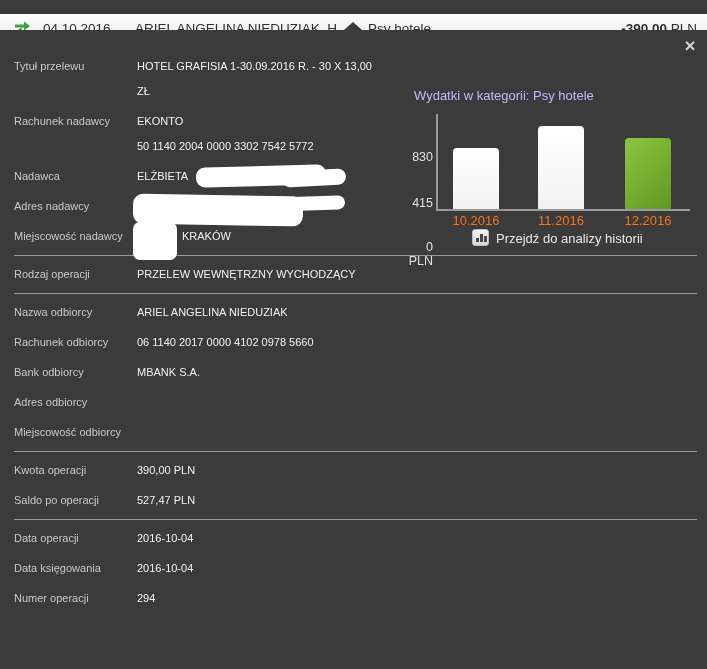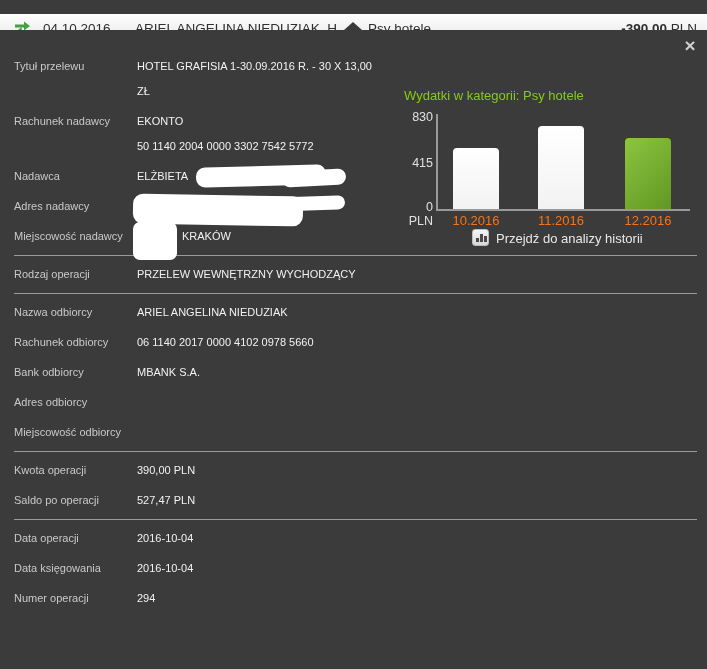--- a/index.html
+++ b/index.html
@@ -38,22 +38,22 @@
   .details { position:absolute; left:14px; top:24px; width:683px; font-size:11px; }
   .drow { display:flex; margin-bottom:5px; }
   .dlabel { width:123px; flex:0 0 123px; color:#c9c9c9; line-height:25px; padding-right:6px; }
   .dvalue { flex:1; color:#f2f2f2; line-height:25px; }
   .dvalue .vline { white-space:nowrap; }
   .dvalue .vline.indent { padding-left:45px; }
   .dsep { height:1px; background:#9a9a9a; margin:6px 0 6px 0; }
 
   
   .chart { position:absolute; left:400px; top:30px; width:300px; height:200px; font-size:13px; }
-  .chart-title { position:absolute; left:4px; top:28px; color:#84cc16; white-space:nowrap; }
-  .ytick { position:absolute; width:33px; text-align:right; color:#e0e0e0; font-size:12.5px; }
+  .chart-title { position:absolute; left:14px; top:28px; color:#c4b5fd; white-space:nowrap; }
+  .ytick { position:absolute; width:33px; text-align:right; color:#e0e0e0; font-size:12.5px;margin-top:40px; }
   .axis-y { position:absolute; left:36px; top:54px; width:2px; height:97px; background:#9a9a9a; }
   .axis-x { position:absolute; left:36px; top:149px; width:254px; height:2px; background:#9a9a9a; }
   .bar { position:absolute; width:46px; border-radius:4px 4px 0 0; }
   .bar.white { background:linear-gradient(#ffffff,#f2f2f2); }
   .bar.green { background:linear-gradient(135deg,#8cc63f,#5f9623); }
   .xtick { position:absolute; top:153px; width:70px; text-align:center; color:#f97316; }
   .analysis-link { position:absolute; left:72px; top:169px; display:flex; align-items:flex-end; color:#e8e8e8; cursor:pointer; white-space:nowrap; }
   .analysis-icon {
     width:17px; height:17px; background:linear-gradient(#f5f5f5,#d8d8d8);
     border-radius:3px; margin-right:7px; position:relative; border:1px solid #bdbdbd;

